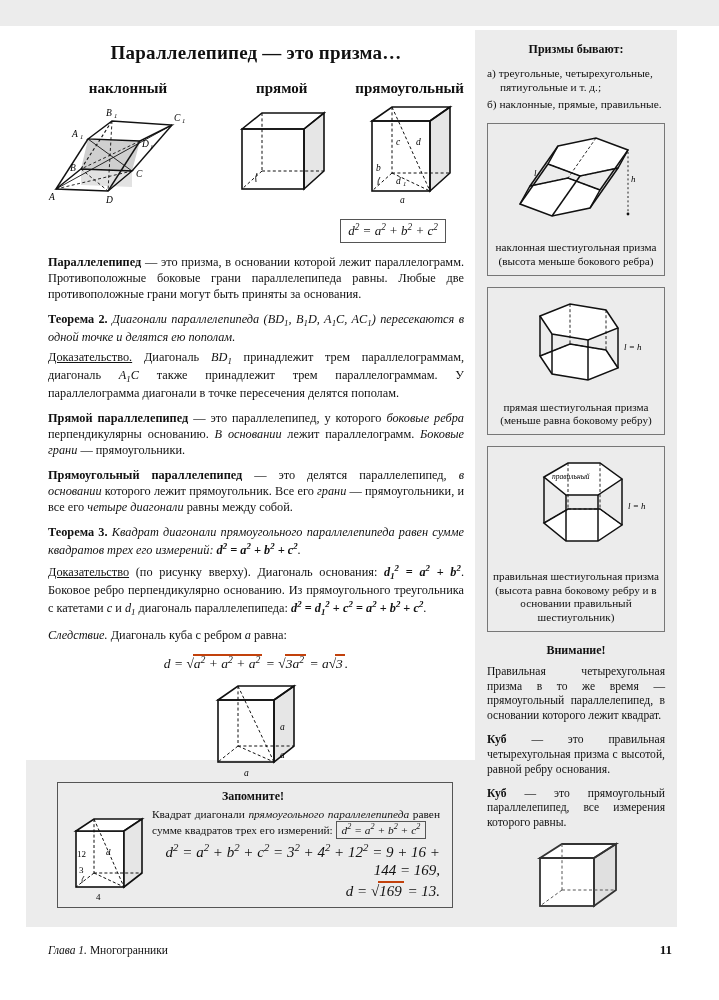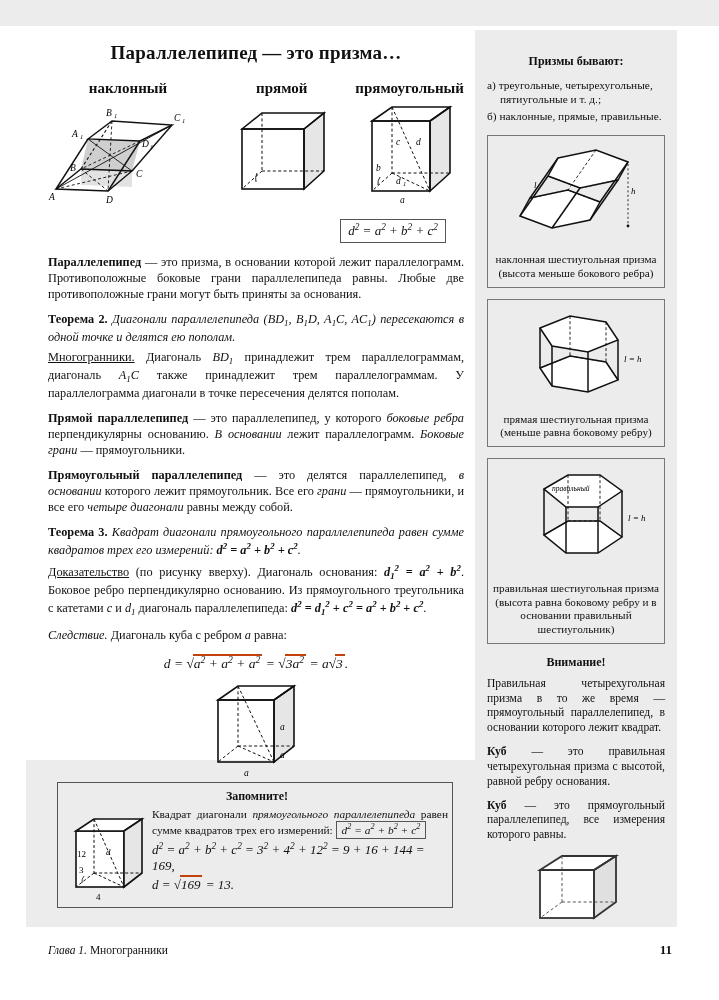--- a/index.html
+++ b/index.html
@@ -115,21 +115,21 @@
     font-style: italic;
     font-size: 13.5px;
     margin: 6px 0 4px 0;
   }
 
   
   .sb-title {
     text-align: center;
     font-weight: bold;
     font-size: 12px;
-    margin: 14px 0 9px 0;
+    margin: 2px 0 9px 0;
   }
   .sb-list {
     font-size: 11.4px;
     line-height: 1.27;
     margin: 0 0 12px 0;
     padding: 0;
   }
   .sb-list .li {
     display: block;
     padding-left: 13px;
@@ -164,40 +164,40 @@
 
   
   .remember-box {
     position: absolute;
     left: 57px; top: 782px;
     width: 396px;
     height: 126px;
     border: 1px solid #555;
     background: #ececec;
     box-sizing: border-box;
-    padding: 6px 4px 6px 8px;
+    padding: 6px 12px 6px 8px;
   }
   .rb-title {
     text-align: center;
     font-weight: bold;
     font-size: 12px;
     margin: 0 0 3px 0;
   }
   .rb-inner { display: flex; align-items: flex-start; }
   .rb-fig { flex: 0 0 86px; padding-top: 4px; }
   .rb-text { flex: 1; font-size: 11.4px; line-height: 1.26; }
   .rb-text p { margin: 0 0 1px 0; text-align: justify; }
   .rb-formula-inline {
     display: inline-block;
     border: 1px solid #555;
     padding: 0 5px;
     font-style: italic;
     background: #ececec;
   }
-  .rb-math { text-align: left; font-style: italic; font-size: 13px; margin-top: 2px;}
+  .rb-math { text-align: right; font-style: italic; font-size: 15px; margin-top: 2px;}
 
   
   .footer {
     position: absolute;
     left: 48px; top: 942px;
     width: 624px;
     display: flex;
     justify-content: space-between;
     align-items: baseline;
     font-size: 11.5px;
@@ -311,21 +311,21 @@
     <p class="body">
       <span class="b">Параллелепипед</span><span> — это призма, в основании которой лежит параллелограмм. Противоположные боковые грани параллелепипеда равны. Любые две противоположные грани могут быть приняты за основания.</span>
     </p>
 
     <p class="body tight">
       <span class="b">Теорема 2.</span><span class="i">
         Диагонали параллелепипеда (<i>BD</i><span class="sub">1</span>, <i>B</i><span class="sub">1</span><i>D</i>, <i>A</i><span class="sub">1</span><i>C</i>, <i>AC</i><span class="sub">1</span>) пересекаются в одной точке и делятся ею пополам.</span>
     </p>
 
     <p class="body">
-      <span class="u">Многогранники.</span>
+      <span class="u">Доказательство.</span>
       <span> Диагональ <i>BD</i><span class="sub">1</span> принадлежит трем параллелограммам, диагональ <i>A</i><span class="sub">1</span><i>C</i> также принадлежит трем параллелограммам. У параллелограмма диагонали в точке пересечения делятся пополам.</span>
     </p>
 
     <p class="body">
       <span class="b">Прямой параллелепипед</span><span> — это параллелепипед, у которого </span><span class="i">боковые ребра</span><span> перпендикулярны основанию. </span><span class="i">В основании</span><span> лежит параллелограмм. </span><span class="i">Боковые грани</span><span> — прямоугольники.</span>
     </p>
 
     <p class="body">
       <span class="b">Прямоугольный параллелепипед</span><span> — это делятся параллелепипед, </span><span class="i">в основании</span><span> которого лежит прямоугольник. Все его </span><span class="i">грани</span><span> — прямоугольники, и все его </span><span class="i">четыре диагонали</span><span> равны между собой.</span>
     </p>

